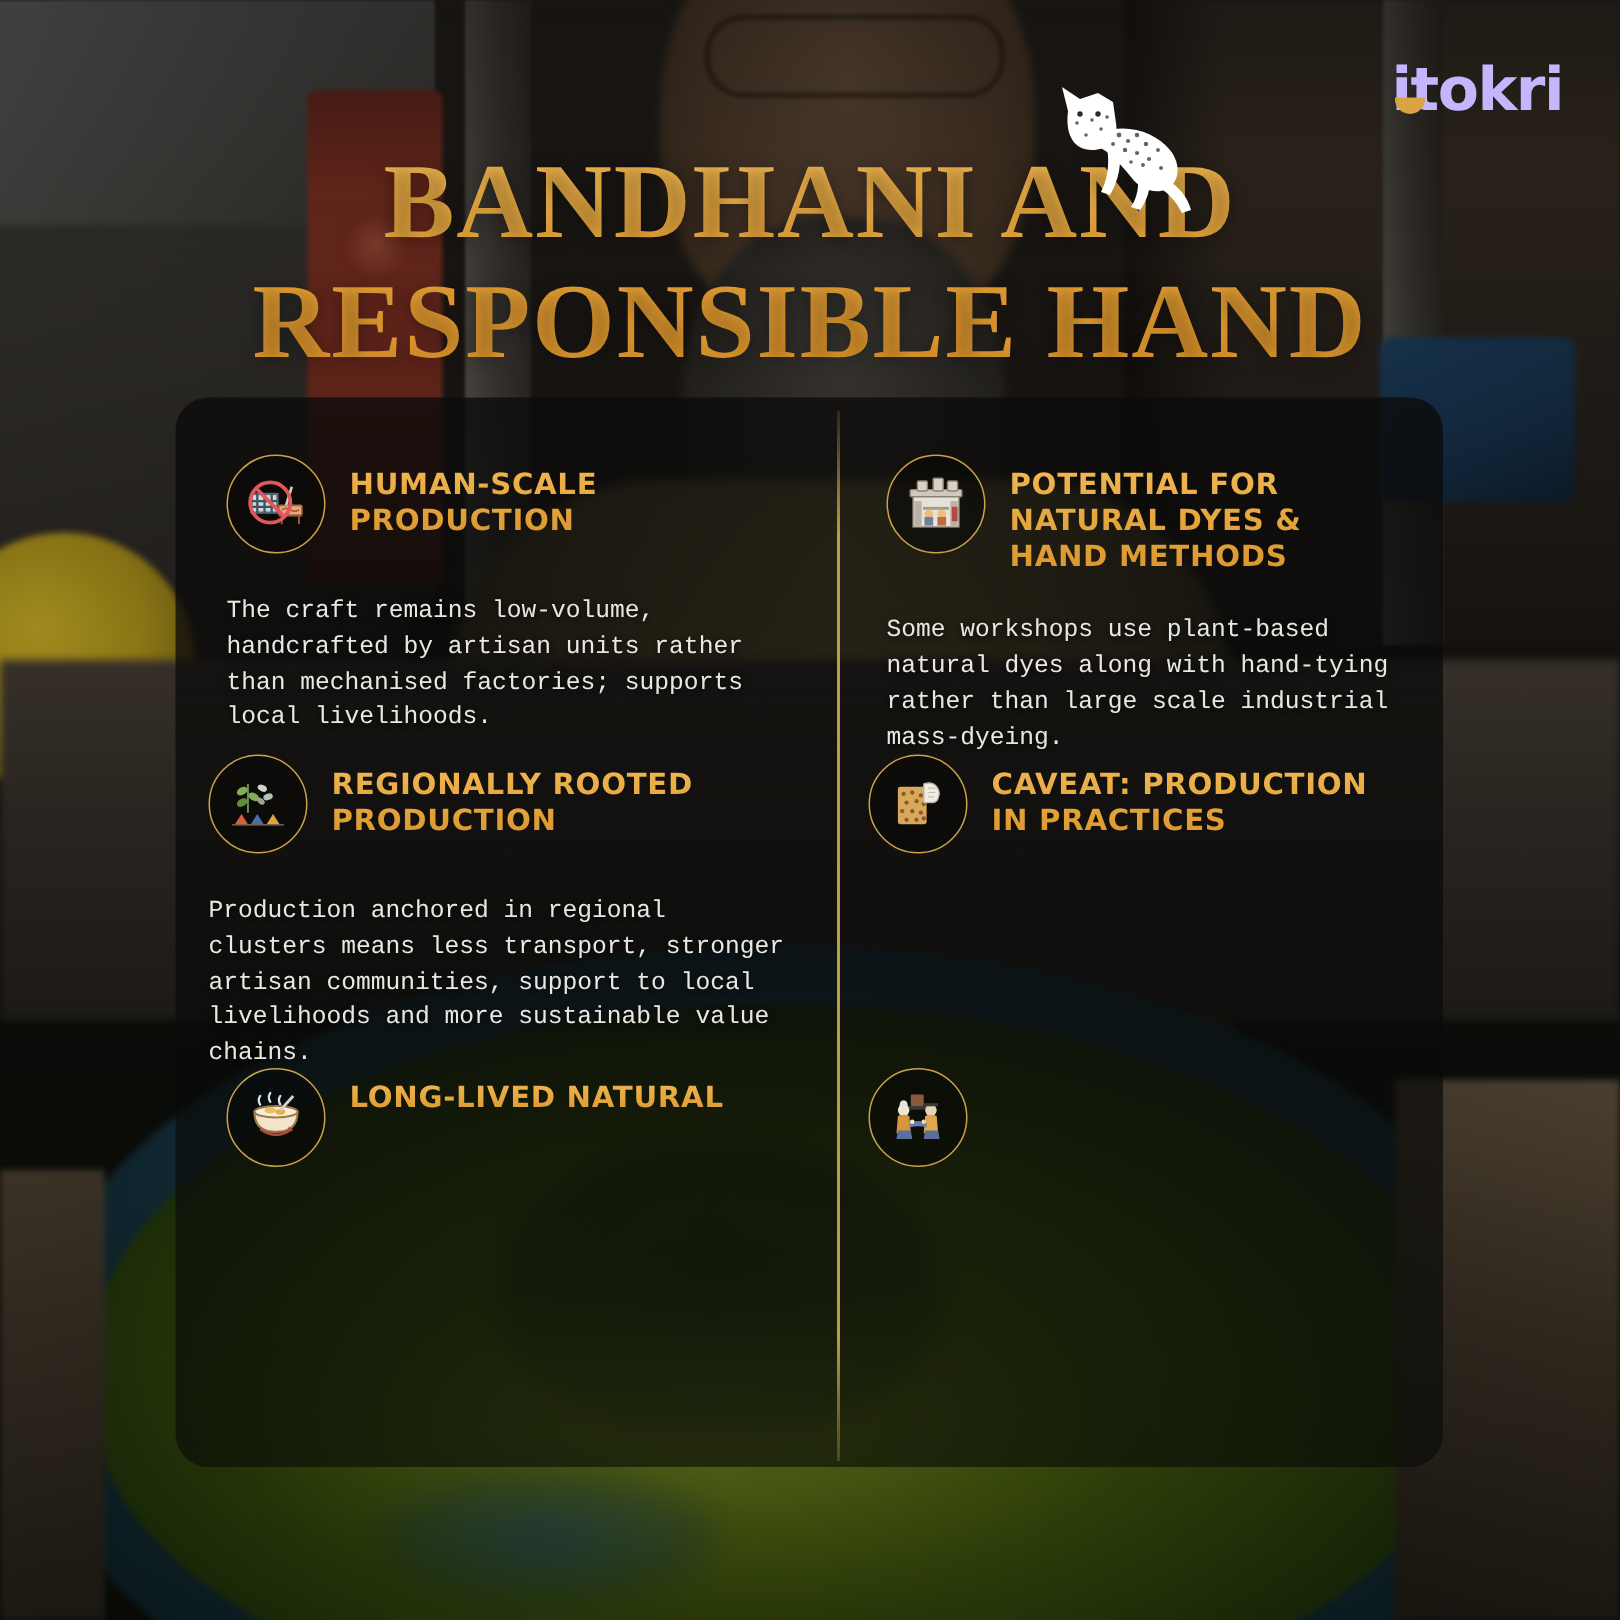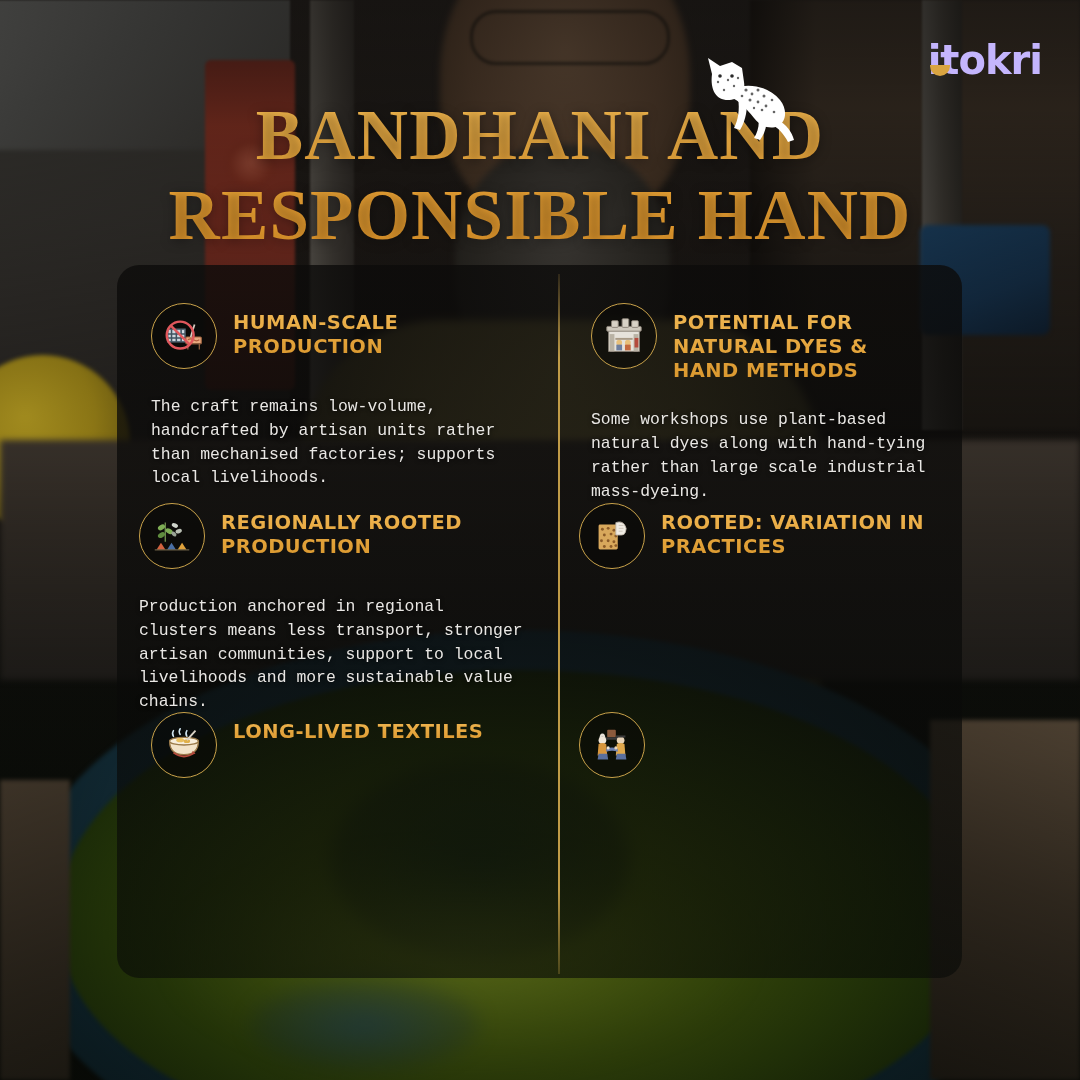--- a/index.html
+++ b/index.html
@@ -407,39 +407,39 @@
               <circle cx="20" cy="29" r="1.5"></circle>
               <circle cx="26" cy="30" r="1.5"></circle>
             <circle cx="16" cy="35" r="1.5"></circle>
               <circle cx="23" cy="35" r="1.5"></circle>
               <circle cx="28" cy="34" r="1.5"></circle>
           </g>
           <path d="M28 10 q6 -2 9 2 q3 4 1 8 q-1 3 -4 3 l-6 0 l0 -13 Z" fill="#f0ece4" stroke="#b8b0a2" stroke-width="0.9"></path>
           <path d="M31 13 l5 0 M31 16 l5 0 M31 19 l4 0" stroke="#c4bcae" stroke-width="0.8"></path>
         </svg>
       </div>
-      <div class="card-title">ROOTED: VARIATION IN PRACTICES</div>
+      <div class="card-title">CAVEAT: PRODUCTION IN PRACTICES</div>
     </div>
   </div>
 
   <div class="card">
     <div class="card-head">
       <div class="icon-ring">
         <svg viewBox="0 0 48 48">
           <path d="M13 9 q-2 3 0 6 M20 7 q-2 3 0 6 M27 9 q-2 3 0 6" stroke="#cfe3ee" stroke-width="1.6" fill="none" stroke-linecap="round"></path>
           <path d="M9 20 q0 14 15 14 q15 0 15 -14 Z" fill="#f2e3c9" stroke="#9a7a4a" stroke-width="1.4"></path>
           <ellipse cx="24" cy="20" rx="15" ry="4" fill="#f7edda" stroke="#9a7a4a" stroke-width="1.4"></ellipse>
           <ellipse cx="20" cy="19" rx="4" ry="2.2" fill="#e8bf5e"></ellipse>
           <ellipse cx="27" cy="20" rx="3.4" ry="2" fill="#e0b04a"></ellipse>
           <line x1="27" y1="19" x2="36" y2="9" stroke="#d8d2c6" stroke-width="2"></line>
           <path d="M13 32 q11 8 22 0" stroke="#b44a3c" stroke-width="1.8" fill="none"></path>
           <path d="M33 30 l3 3 l-4 1 Z" fill="#b44a3c"></path>
         </svg>
       </div>
-      <div class="card-title">LONG-LIVED TEXTILES</div>
+      <div class="card-title">LONG-LIVED NATURAL</div>
     </div>
   </div>
 
   <div class="card right">
     <div class="card-head">
       <div class="icon-ring">
         <svg viewBox="0 0 48 48">
           <rect x="19" y="8" width="9" height="8" rx="1" fill="#8a5a3c"></rect>
           <rect x="15" y="16" width="18" height="2.5" fill="#3a3a3a"></rect>
           <circle cx="14" cy="19" r="4" fill="#f0e6d8"></circle>

